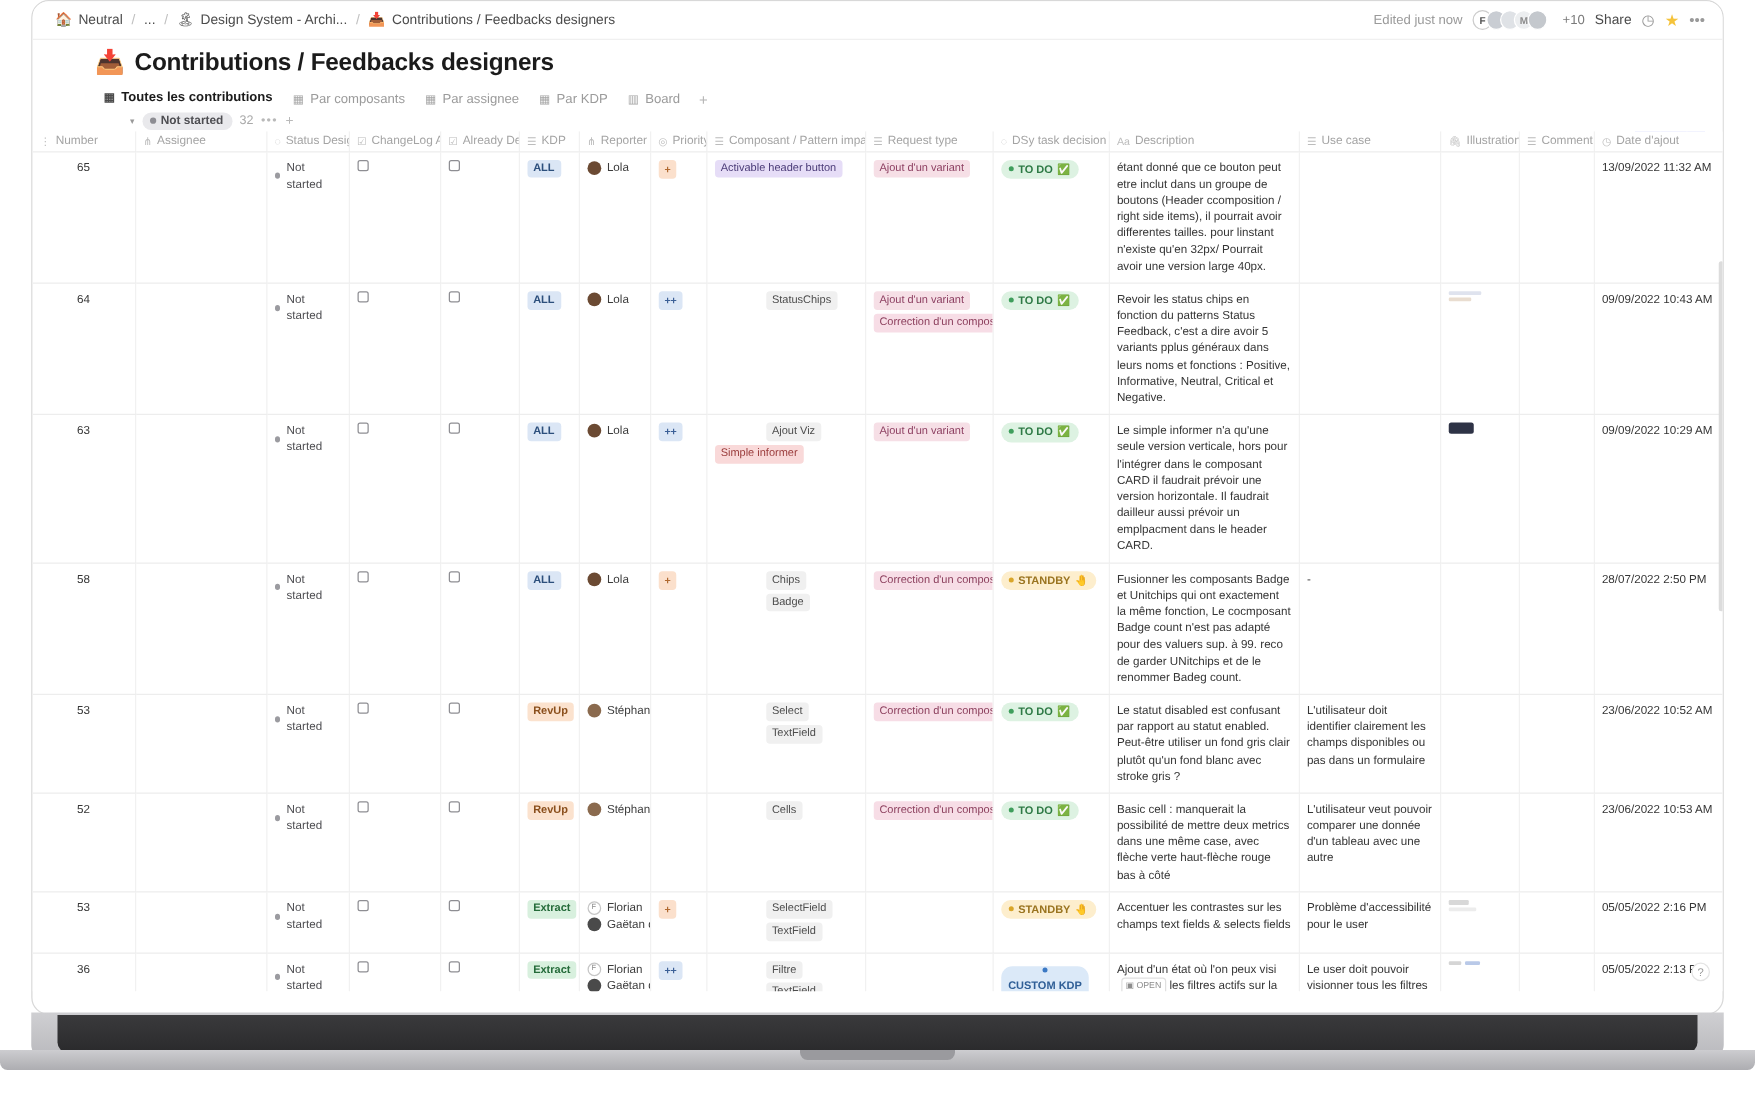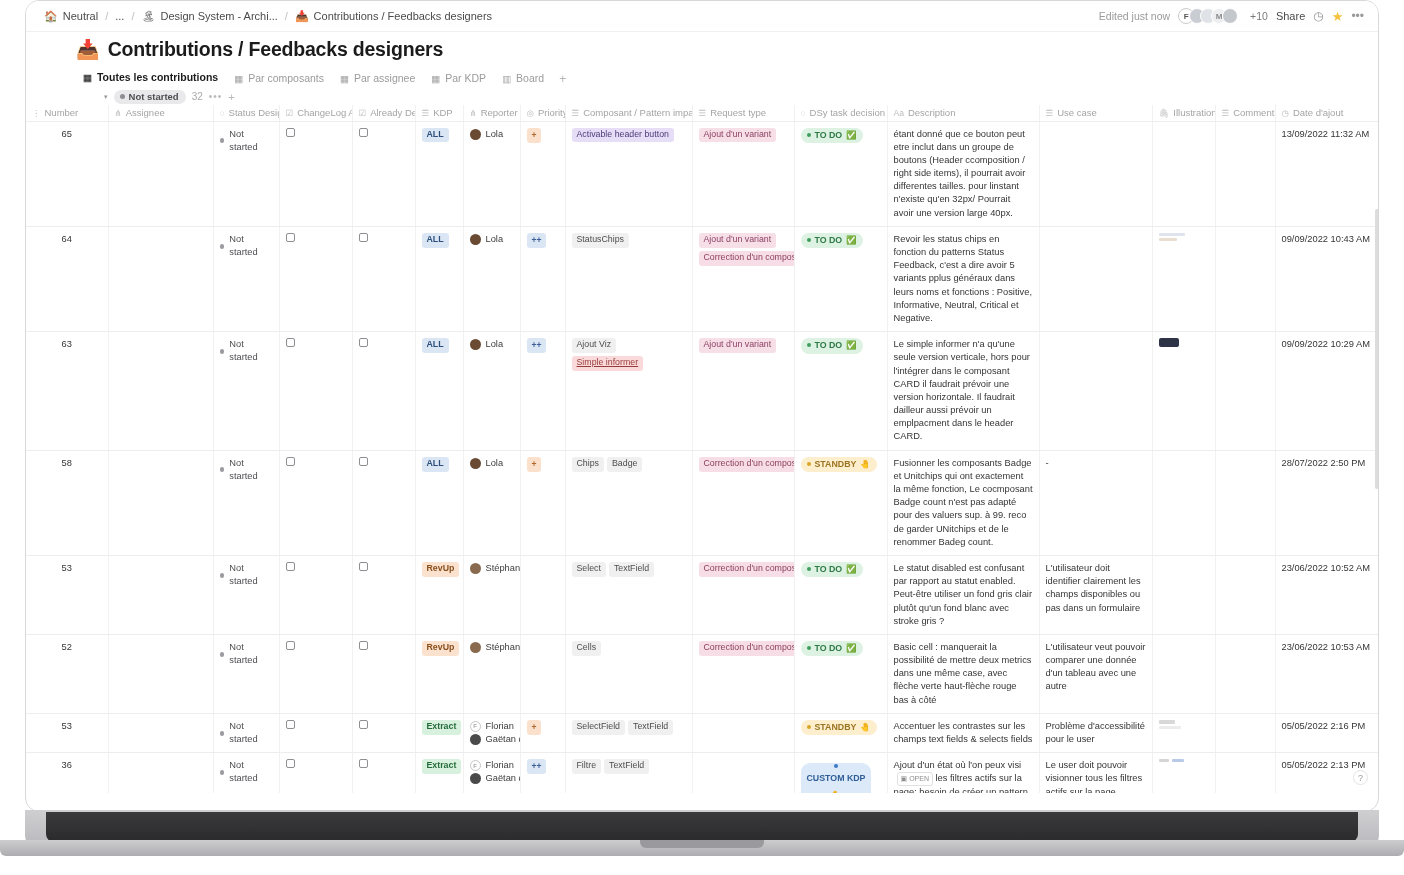--- a/index.html
+++ b/index.html
@@ -131,26 +131,26 @@
   table.grid td {
     font-size: 9.3px; color: #353535; vertical-align: top;
     padding: 6px 6px 6px 6px; line-height: 1.42;
     border-right: 1px solid #f1f1f1; border-bottom: 1px solid #ededed;
     overflow: hidden;
   }
   td.c-num { text-align: center; color: #4a4a4a; font-size: 9.6px; padding-top: 6px; border-right-color: #f1f1f1;}
 
   
   .tag { display: inline-block; border-radius: 3px; padding: 1px 5px 2px 5px; font-size: 8.8px; line-height: 1.35; white-space: nowrap; margin: 0 3px 3px 0;}
-  .tag-gray { background: #f0f0f0; color: #4d4d4d; }
+  .tag-gray { background: #f0f0f0; color: #4d4d4d; margin-left: 41px; }
   .tag-blue { background: #dbe6f5; color: #2c4f7c; font-weight: 600; }
   .tag-green { background: #d8f0de; color: #256b3a; font-weight: 600; }
   .tag-peach { background: #fbe2ce; color: #8a4f1c; font-weight: 600; }
   .tag-purple { background: #e6ddf7; color: #4b3b78; }
-  .tag-pinkred { background: #f9d9d9; color: #9a3b3b; text-decoration: underline; }
+  .tag-pinkred { background: #f9d9d9; color: #9a3b3b; }
   .tag-pink { background: #f7dde6; color: #8b3e5c; }
   .tag-rose { background: #f6dfe6; color: #8e4163; }
 
   .prio { display:inline-block; border-radius: 3px; font-size: 8.5px; font-weight: 700; padding: 1px 5px 2px 5px; }
   .prio-1 { background: #fbe0cc; color: #b0682e; }
   .prio-2 { background: #dbe6f5; color: #3b5f96; }
 
   .status-pill {
     display: inline-flex; align-items: center; gap: 4px;
     border-radius: 9px; padding: 1px 6px 2px 6px; font-size: 8.8px; font-weight: 600;

